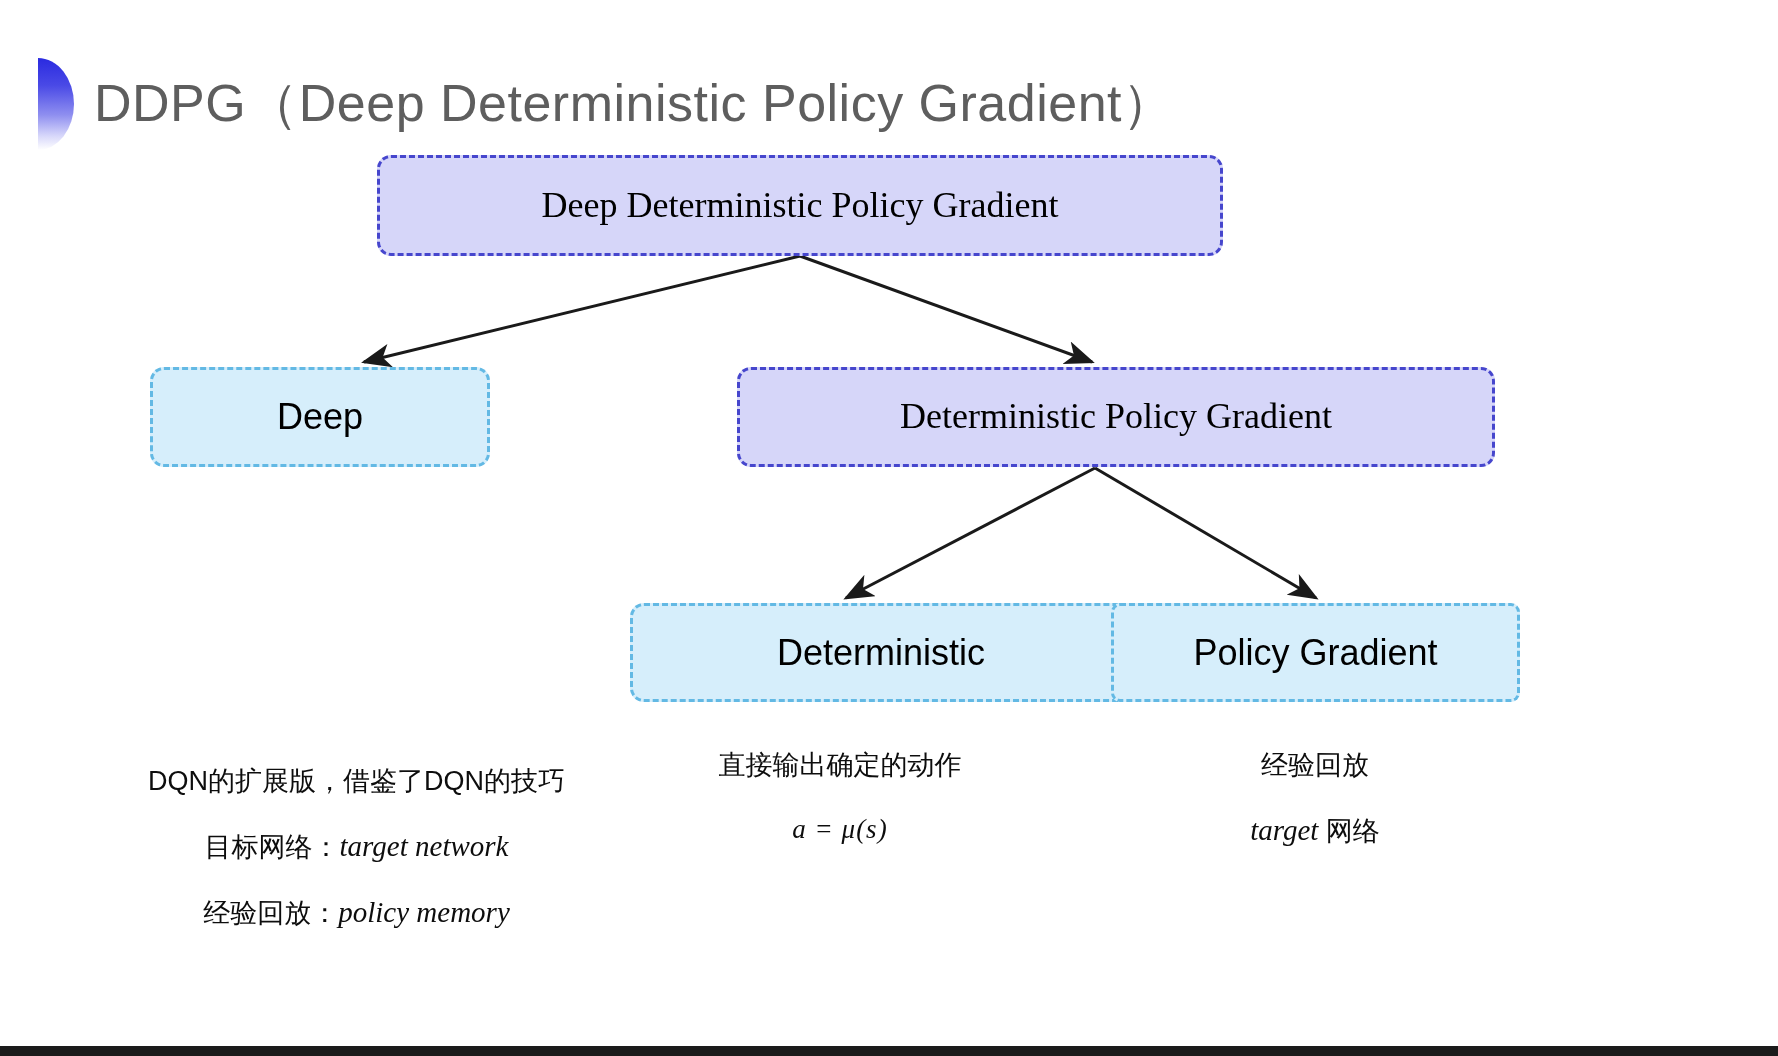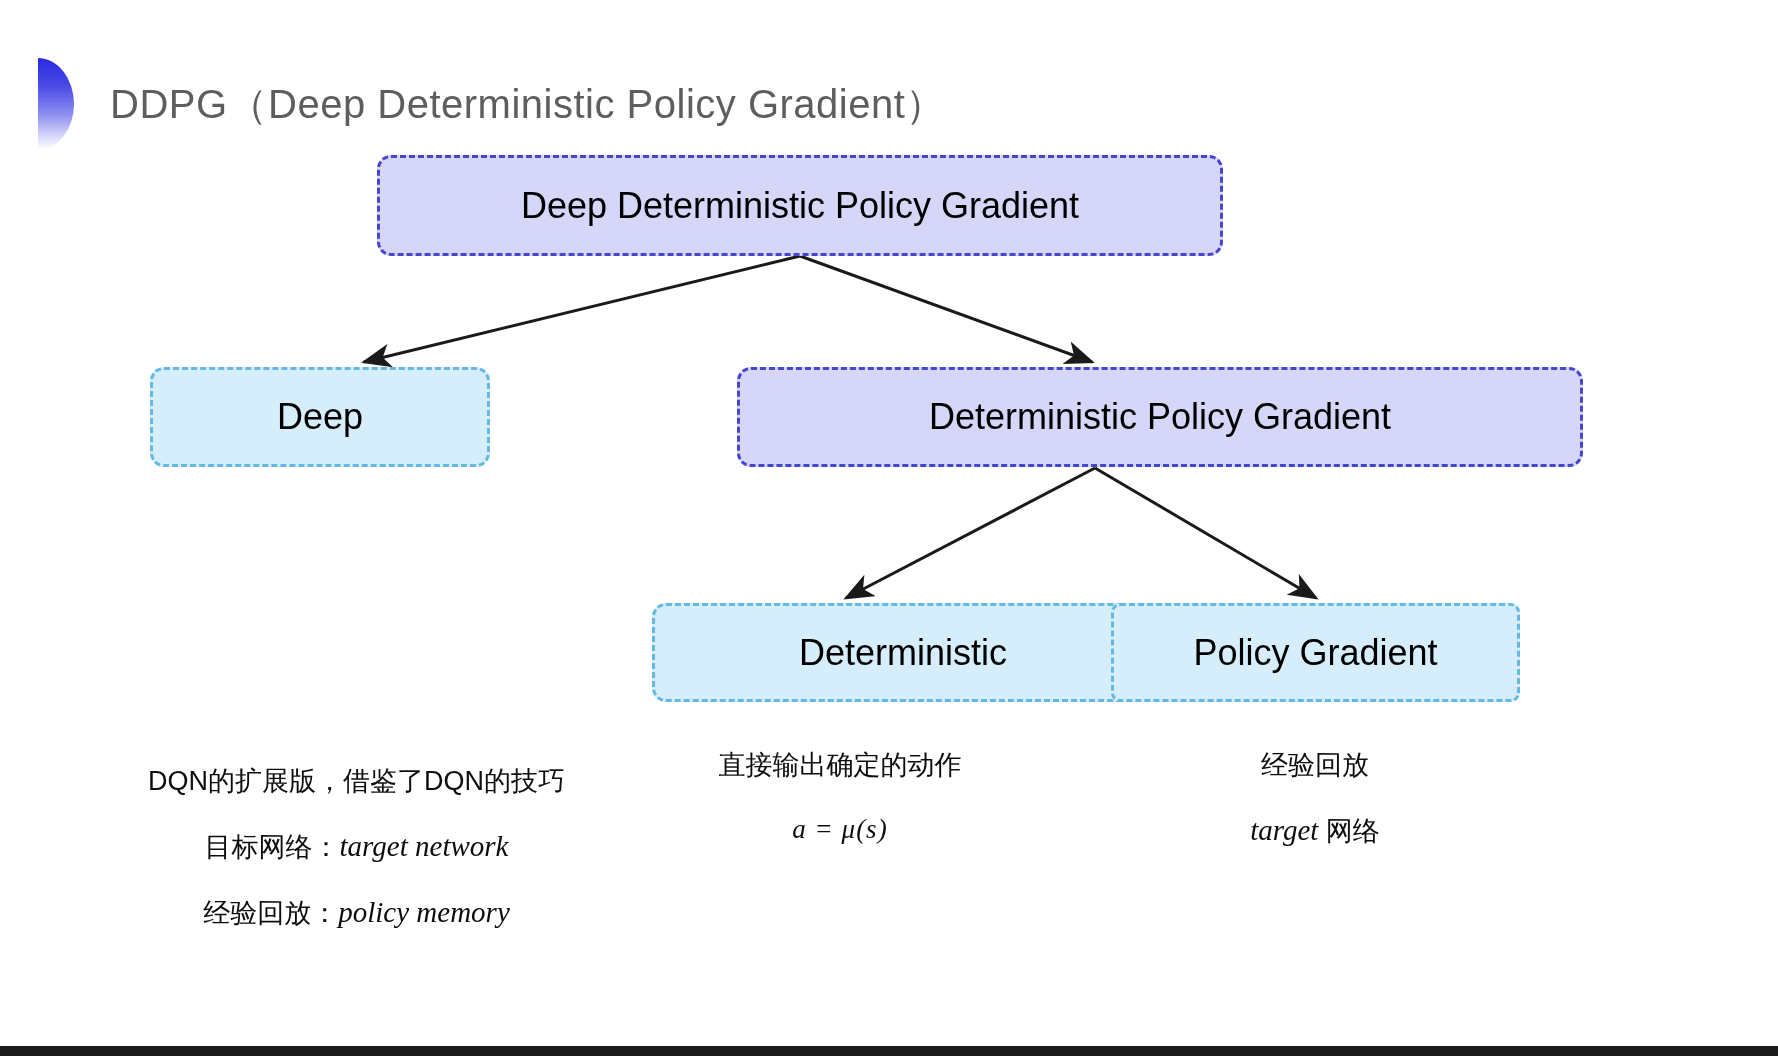--- a/index.html
+++ b/index.html
@@ -32,56 +32,57 @@
   }
   #title-bullet{
     width:36px;height:92px;
     border-top-right-radius:36px 46px;
     border-bottom-right-radius:36px 46px;
     background:linear-gradient(180deg,#2a2ae0 0%,#4a4ae6 30%,#8f8ff0 62%,#d8d8fa 85%,#ffffff 100%);
     flex:0 0 auto;
     margin-left:0px;
   }
   #title-text{
-    font-size:40px;
+    font-size:52px;
     color:#5e5e5e;
     font-weight:400;
     letter-spacing:0.5px;
-    margin-left:36px;
+    margin-left:20px;
     white-space:nowrap;
     font-family:"Liberation Sans","DejaVu Sans",sans-serif;
   }
 
   
   .node{
     position:absolute;
     box-sizing:border-box;
     display:flex;align-items:center;justify-content:center;
     text-align:center;
     border-radius:14px;
     font-size:36px;
     color:#000000;
     font-weight:400;
     font-family:"Liberation Sans","DejaVu Sans",sans-serif;
   }
   .node.purple{
     background:#d6d6f9;
     border:3px dashed #4646cd;
+    font-family:Liberation Serif, serif;
   }
   .node.cyan{
     background:#d6eefb;
     border:3px dashed #63b9e4;
   }
   .node .label{ line-height:1.1; padding:0 10px; }
 
   
   #node-root      { left:377px; top:155px; width:846px; height:101px; }
   #node-deep      { left:150px; top:367px; width:340px; height:100px; }
-  #node-dpg       { left:737px; top:367px; width:846px; height:100px; }
-  #node-det       { left:652px; top:603px; width:502px; height:99px; }
+  #node-dpg       { left:737px; top:367px; width:758px; height:100px; }
+  #node-det       { left:630px; top:603px; width:502px; height:99px; }
   #node-pg        { left:1111px;top:603px; width:409px; height:99px;border-radius:9px; }
 
   
   #arrows{ position:absolute;left:0;top:0;width:1778px;height:1056px; pointer-events:none; }
 
   
   .note{
     position:absolute;
     color:#0d0d0d;
     font-family:"Liberation Sans","DejaVu Sans",sans-serif;

